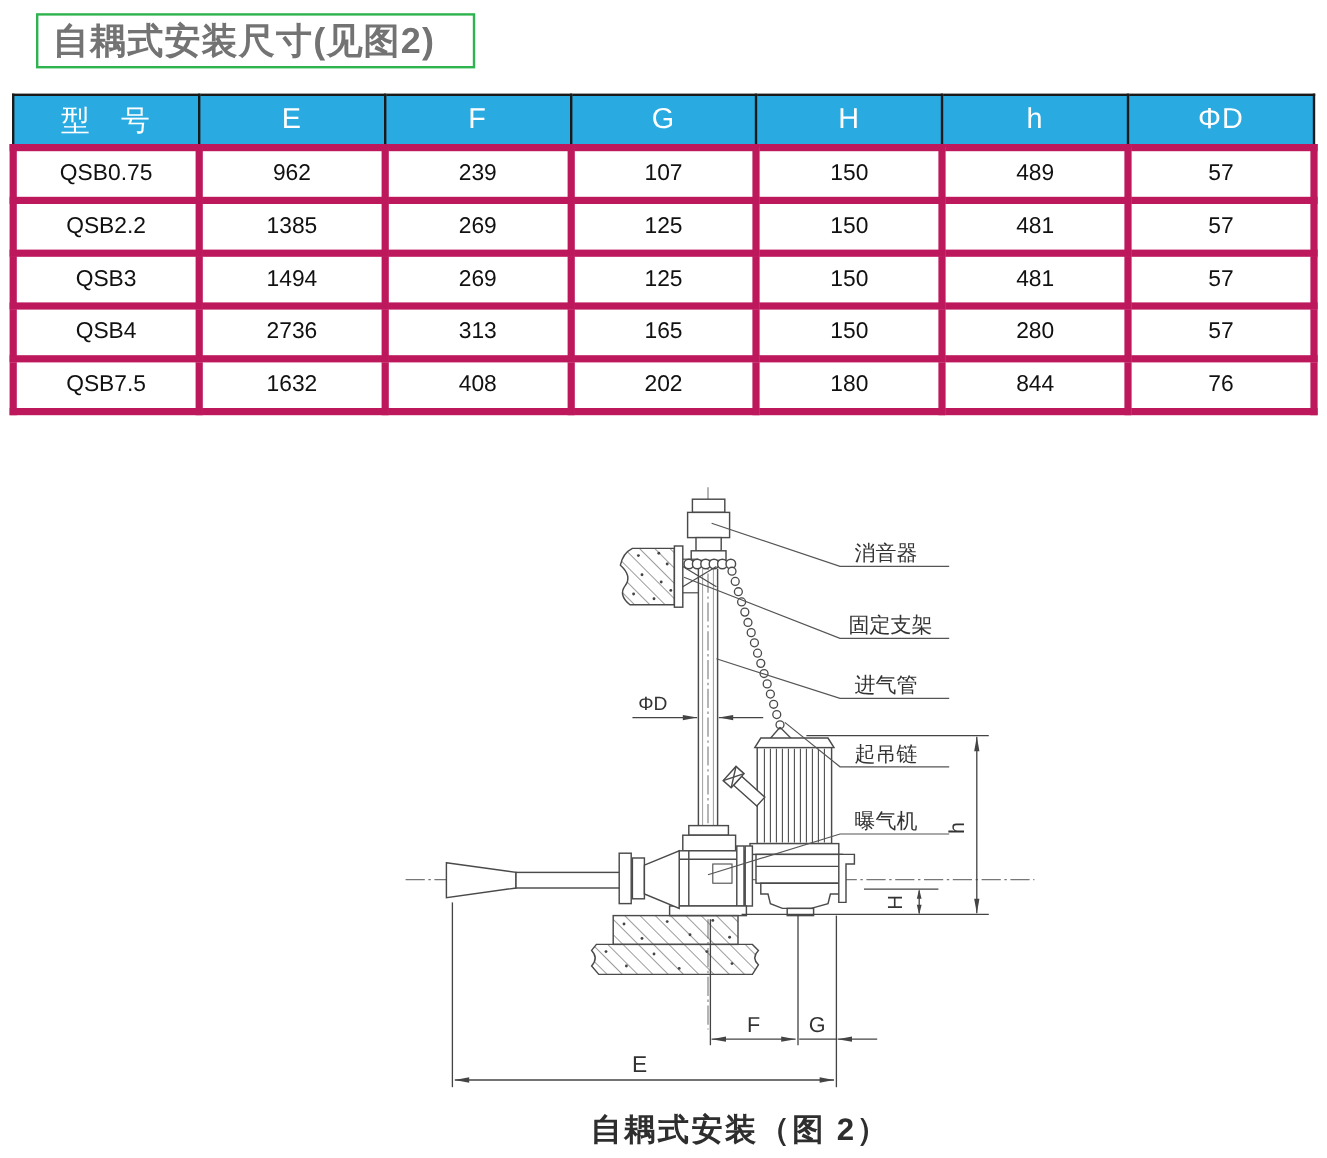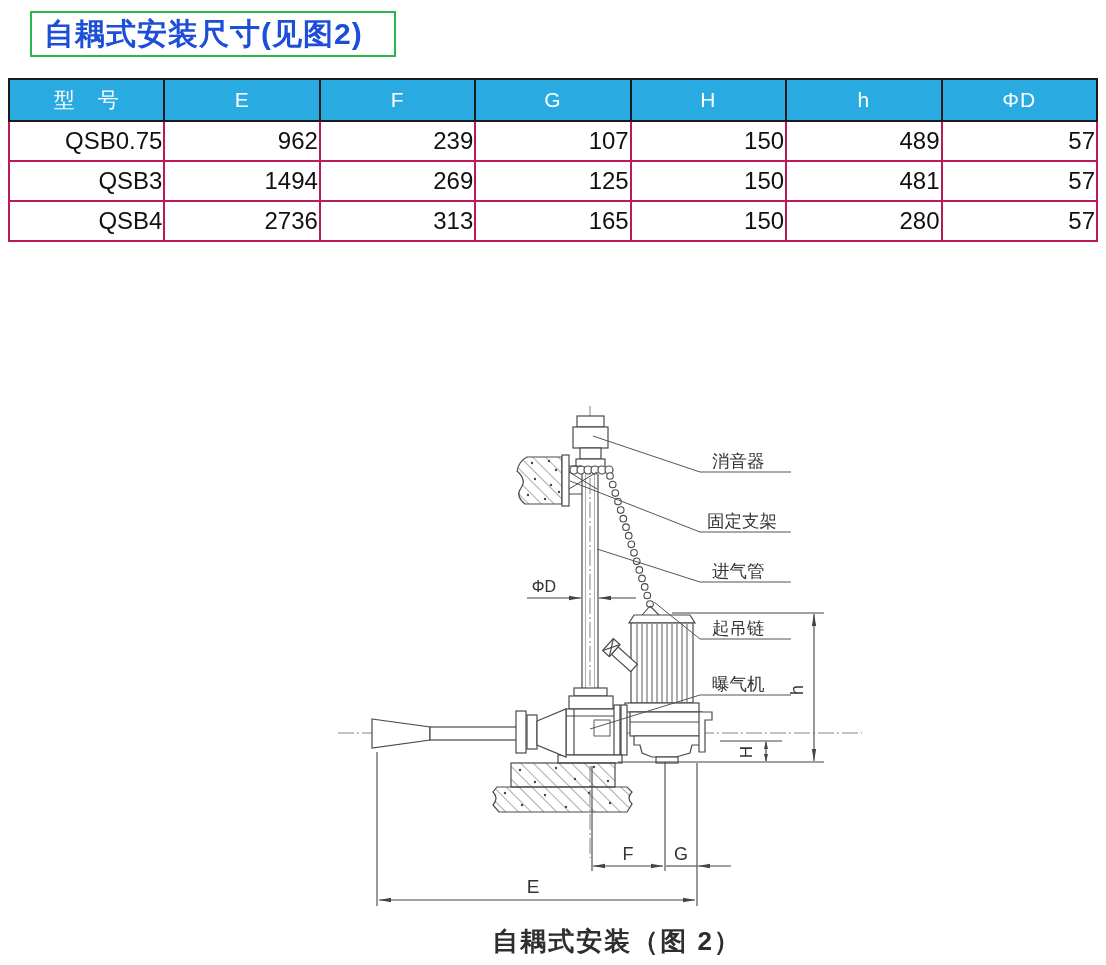--- a/index.html
+++ b/index.html
@@ -1,24 +1,24 @@
 <!DOCTYPE html>
 <html><head>
 <meta charset="utf-8">
 <style>
   html,body{margin:0;padding:0;background:#fff;width:1106px;height:965px;overflow:hidden;
     font-family:"Liberation Sans","DejaVu Sans",sans-serif;}
   .page{position:relative;width:1106px;height:965px;background:#fff;}
   .title-box{position:absolute;left:30px;top:11px;width:350px;height:42px;
     border:2px solid #2fb34e;display:flex;align-items:center;padding-left:12px;}
-  .title-box span{color:#1d4ed8;font-size:30px;font-weight:bold;letter-spacing:1px;white-space:nowrap;}
+  .title-box span{color:#737373;font-size:30px;font-weight:bold;letter-spacing:1px;white-space:nowrap;}
   table.dim{position:absolute;left:8px;top:78px;width:1090px;border-collapse:collapse;table-layout:fixed;}
-  table.dim th{background:#29abe2;color:#fff;font-size:21px;font-weight:normal;height:38px;
+  table.dim th{background:#29abe2;color:#fff;font-size:24px;font-weight:normal;height:38px;
     border:2px solid #1a1a1a;text-align:center;letter-spacing:1px;}
-  table.dim td{font-size:24px;color:#111;height:36px;border:2px solid #be185d;text-align:right;}
+  table.dim td{font-size:19px;color:#111;height:36px;border:6px solid #be185d;text-align:center;}
   .caption{position:absolute;left:327px;top:924px;width:580px;text-align:center;
     font-size:26px;font-weight:bold;color:#2e2e2e;letter-spacing:2px;}
   svg text{font-family:"Liberation Sans","DejaVu Sans",sans-serif;fill:#333;}
   .diagram{position:absolute;left:0;top:400px;}
 </style>
 </head>
 <body>
 
 <div class="page">
 
@@ -42,36 +42,54 @@
       <tr>
         <td>QSB0.75</td>
         <td>962</td>
         <td>239</td>
         <td>107</td>
         <td>150</td>
         <td>489</td>
         <td>57</td>
       </tr>
       <tr>
+        <td>QSB2.2</td>
+        <td>1385</td>
+        <td>269</td>
+        <td>125</td>
+        <td>150</td>
+        <td>481</td>
+        <td>57</td>
+      </tr>
+      <tr>
         <td>QSB3</td>
         <td>1494</td>
         <td>269</td>
         <td>125</td>
         <td>150</td>
         <td>481</td>
         <td>57</td>
       </tr>
       <tr>
         <td>QSB4</td>
         <td>2736</td>
         <td>313</td>
         <td>165</td>
         <td>150</td>
         <td>280</td>
         <td>57</td>
+      </tr>
+      <tr>
+        <td>QSB7.5</td>
+        <td>1632</td>
+        <td>408</td>
+        <td>202</td>
+        <td>180</td>
+        <td>844</td>
+        <td>76</td>
       </tr>
     </tbody>
   </table>
 
   <svg class="diagram" width="1106" height="565" viewBox="0 400 1106 565">
     <defs>
       <pattern id="hatch" width="9" height="9" patternUnits="userSpaceOnUse" patternTransform="rotate(45)">
         <line x1="0" y1="0" x2="9" y2="0" stroke="#5a5a5a" stroke-width="1"></line>
       </pattern>
     </defs>

